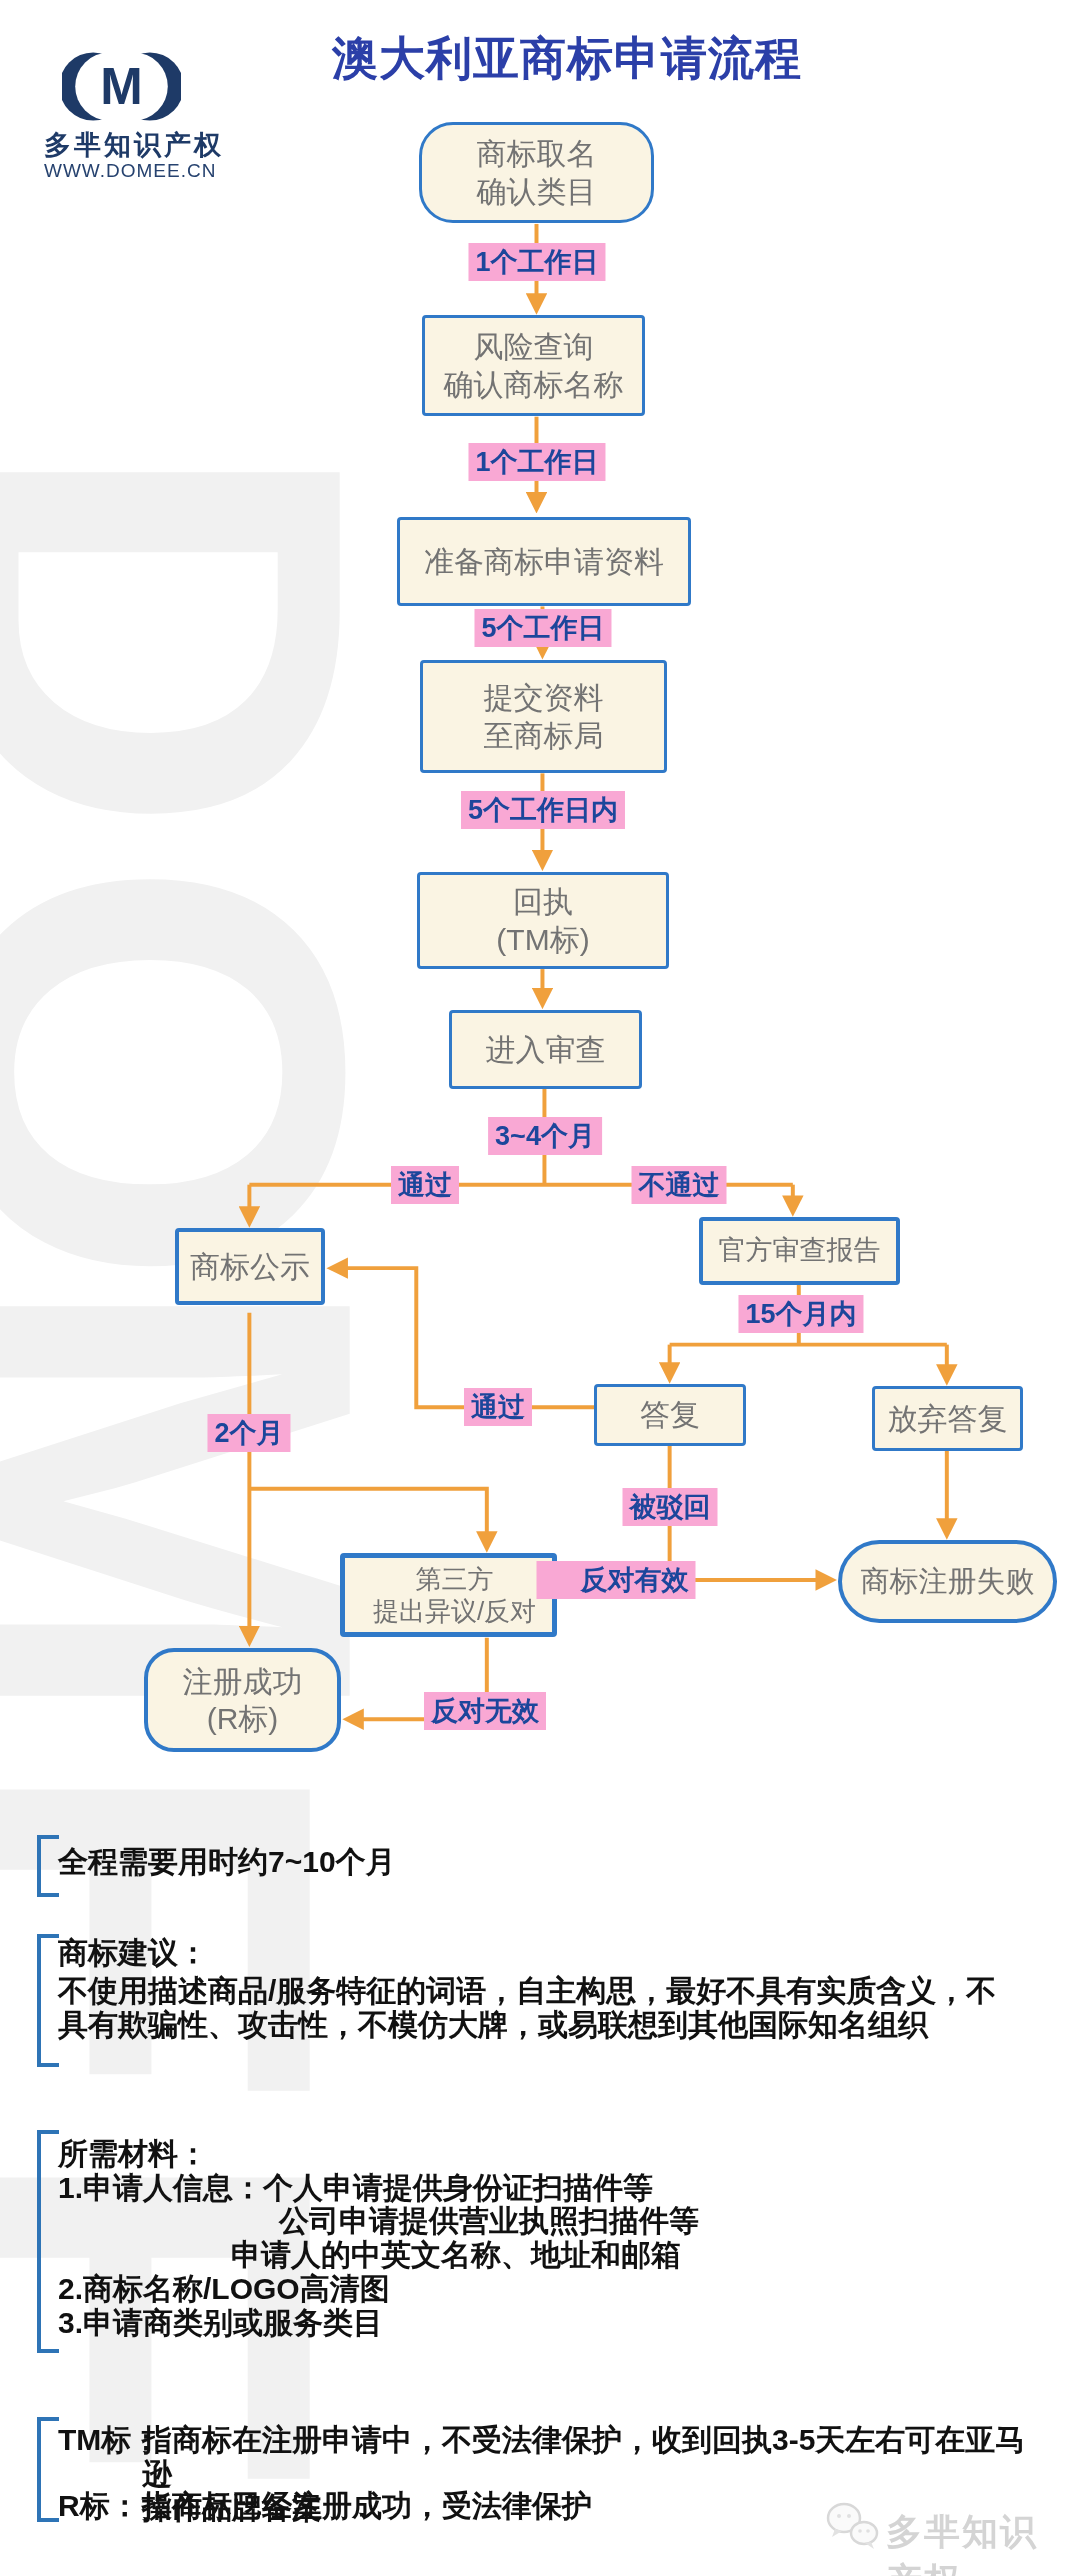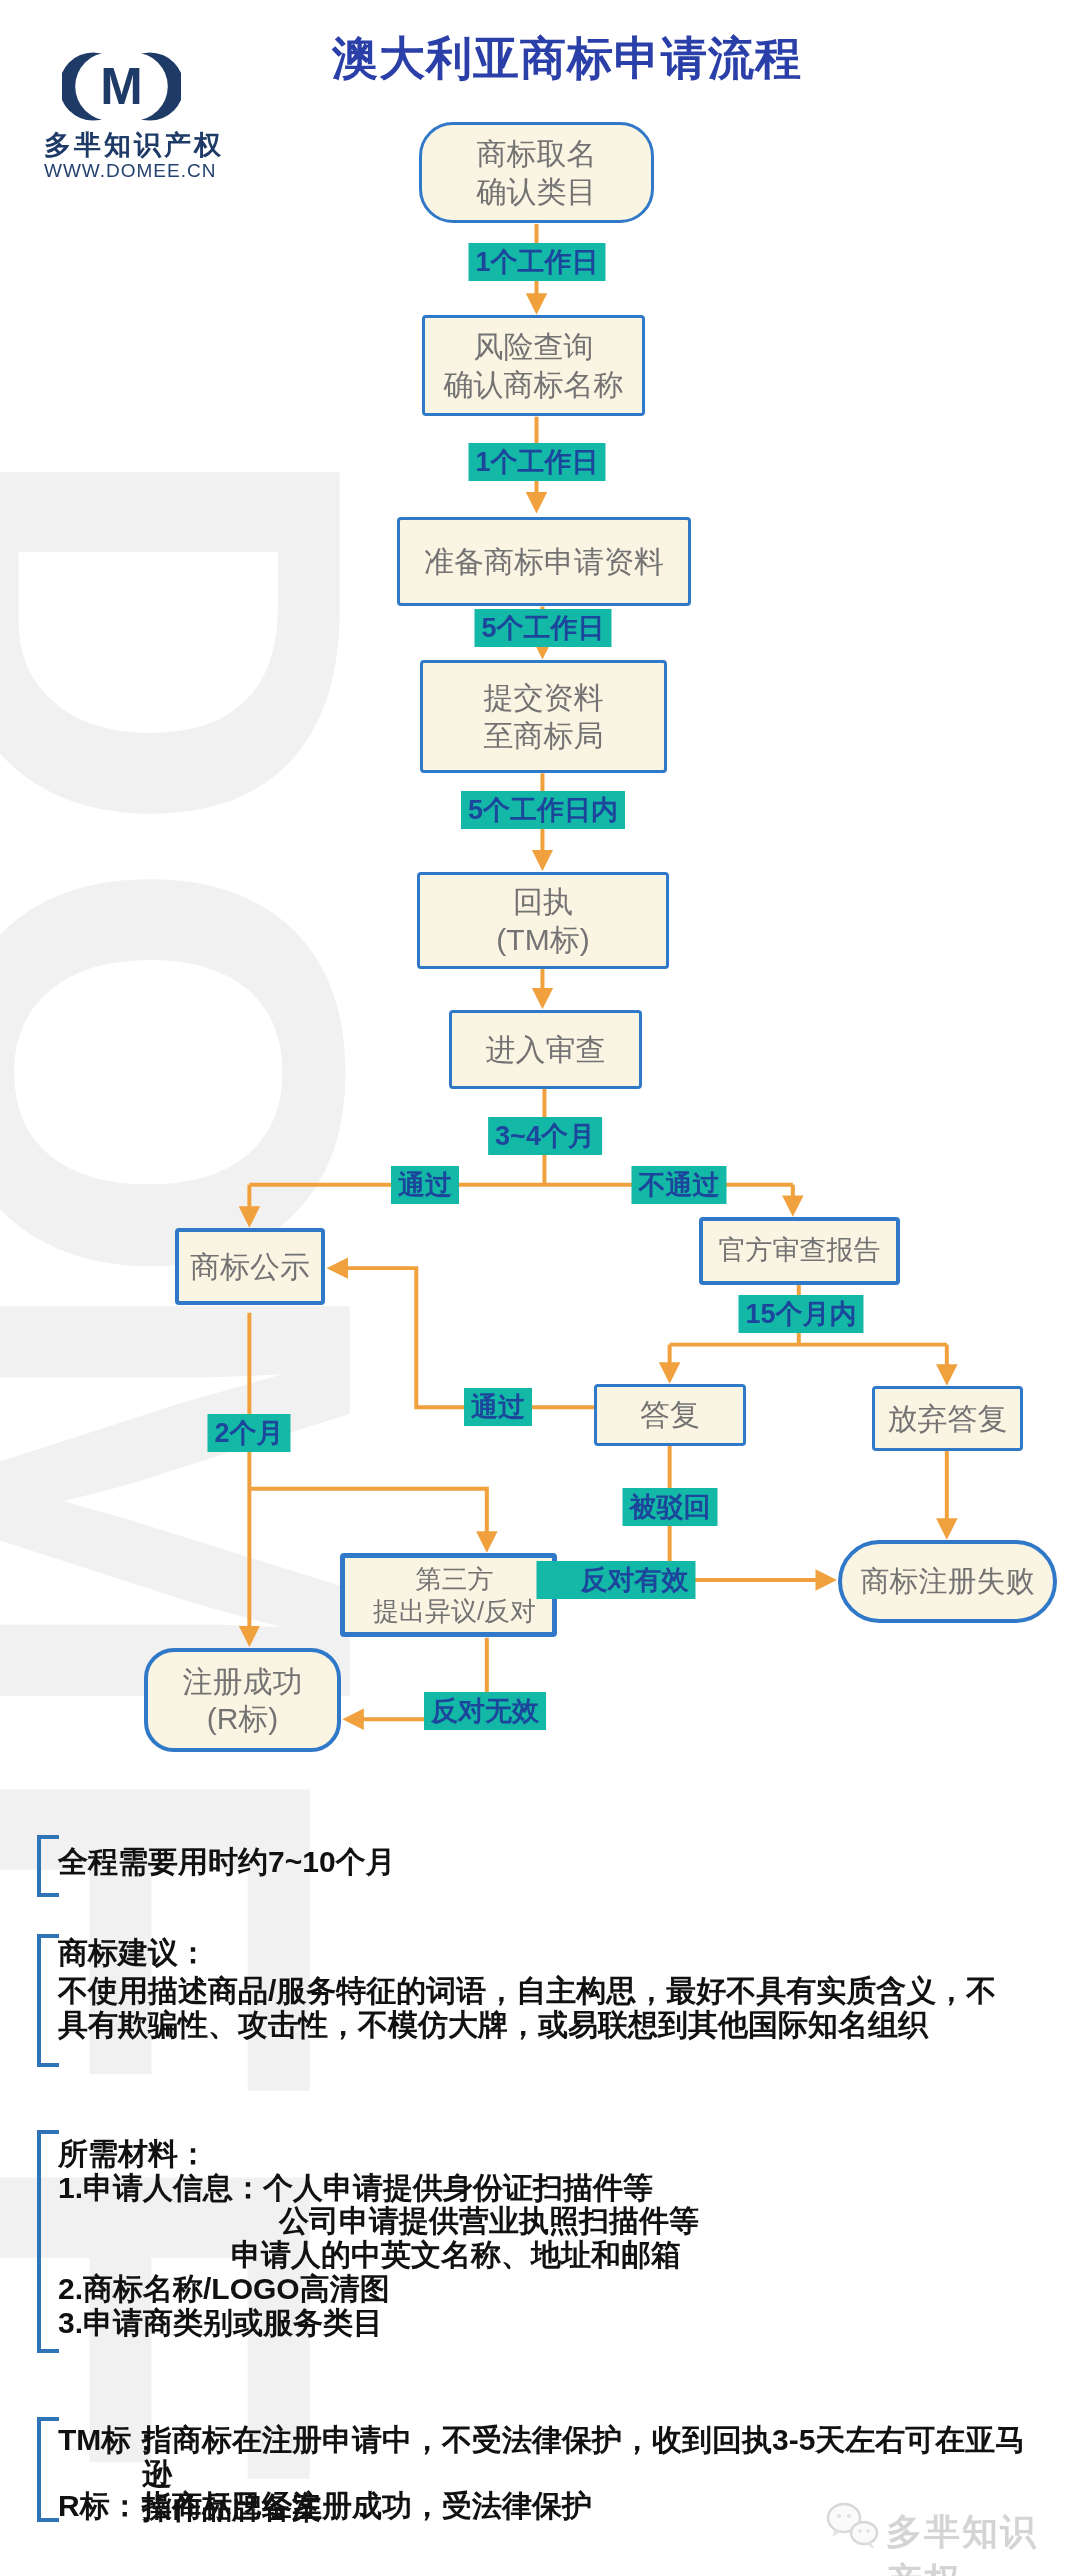--- a/index.html
+++ b/index.html
@@ -23,21 +23,21 @@
         display:flex;align-items:center;justify-content:center;text-align:center;white-space:pre-line;}
   .r-lg{border-radius:34px;}
   .r-md{border-radius:30px;}
   .stadium{border-radius:44px;}
   .b4{border-width:4px;}
   .b5{border-width:5px;}
   .fs26{font-size:26px;}
   .fs27{font-size:27px;}
   .fs29{font-size:29px;text-align:right;}
   
-  .elabel{position:absolute;z-index:3;transform:translate(-50%,-50%);background:#14b8a6;
+  .elabel{position:absolute;z-index:3;transform:translate(-50%,-50%);background:#f9a8d4;
           padding:1px 7px;color:#1c469b;font-weight:bold;font-size:27px;white-space:nowrap;}
   
   .bracket{position:absolute;left:37px;width:22px;z-index:2;box-sizing:border-box;
            border-left:4px solid #2e74b6;border-top:4px solid #2e74b6;border-bottom:4px solid #2e74b6;}
   .btext{position:absolute;z-index:2;color:#111111;font-weight:bold;font-size:30px;line-height:34px;}
   
   .footer-brand{position:absolute;left:886px;top:2508px;z-index:2;color:#d4d4d4;font-weight:bold;
                 font-size:36px;letter-spacing:2px;}
   .footer-icon{position:absolute;left:823px;top:2496px;z-index:2;}
 </style>

